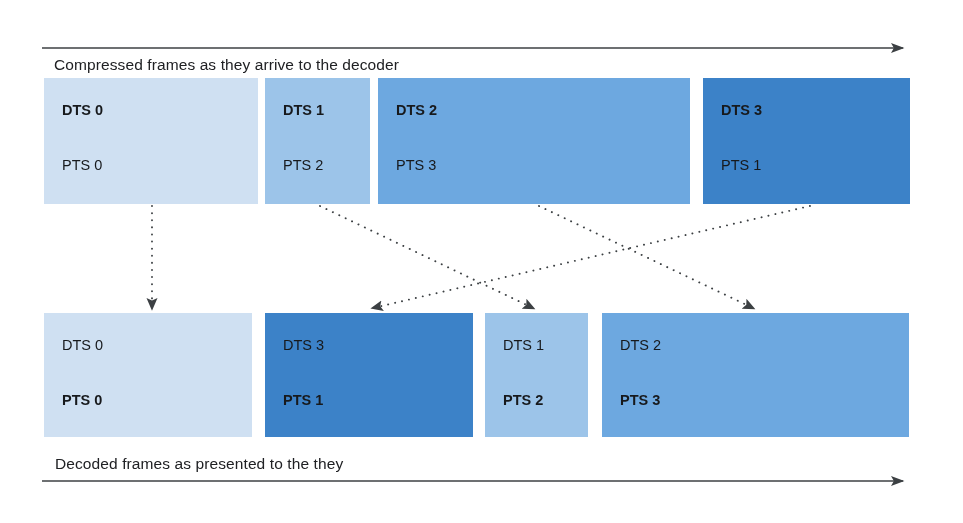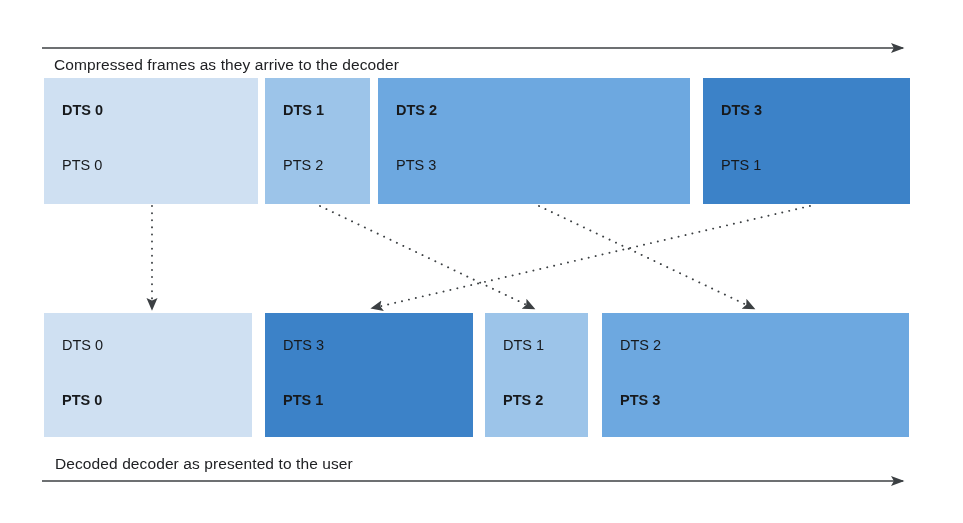--- a/index.html
+++ b/index.html
@@ -140,15 +140,15 @@
 
   <svg class="axis-svg" id="axis-bottom" width="963" height="18">
     <defs>
       <marker id="head-bot" markerWidth="9" markerHeight="9" refX="7.5" refY="3.6" orient="auto" markerUnits="strokeWidth">
         <path d="M0,0.4 L8.4,3.6 L0,6.8 L1.8,3.6 Z" fill="#3c4043"></path>
       </marker>
     </defs>
     <line x1="42" y1="8" x2="903" y2="8" stroke="#3c4043" stroke-width="1.6" marker-end="url(#head-bot)"></line>
   </svg>
 
-  <div class="caption" id="caption-bottom">Decoded decoder as presented to the user</div>
+  <div class="caption" id="caption-bottom">Decoded frames as presented to the they</div>
 
 </div>
 
 </body></html>

